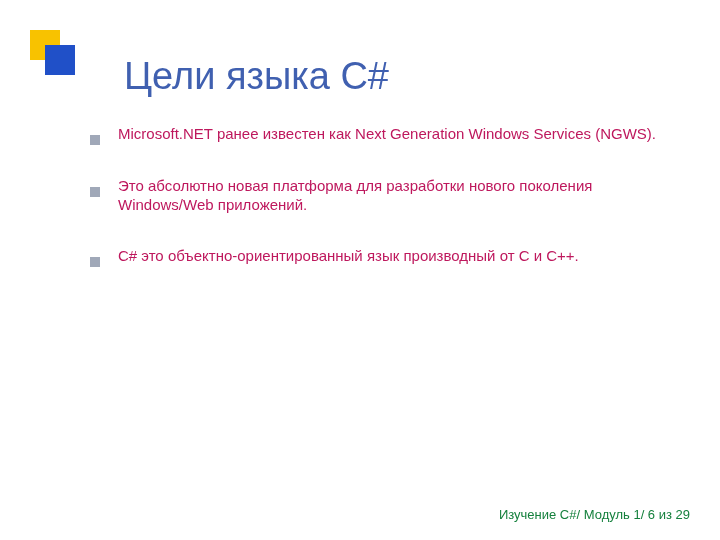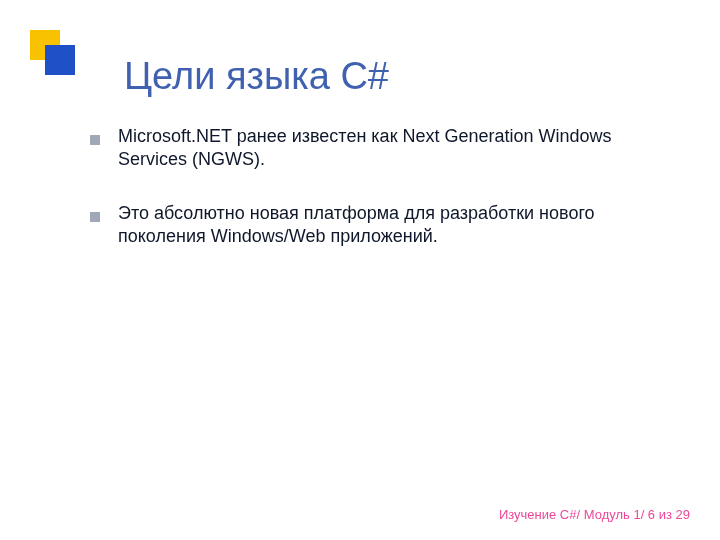--- a/index.html
+++ b/index.html
@@ -55,30 +55,30 @@
   }
   .bullet-marker {
     width: 10px;
     height: 10px;
     background: #a0a8b8;
     margin-top: 10px;
     margin-right: 18px;
     flex-shrink: 0;
   }
   .bullet-text {
-    font-size: 18px;
-    color: #0f172a;
+    font-size: 15px;
+    color: #be185d;
     line-height: 1.25;
   }
   .footer {
     position: absolute;
     bottom: 18px;
     right: 30px;
     font-size: 13px;
-    color: #ec4899;
+    color: #15803d;
   }
 </style>
 </head>
 <body>
 
 <div class="corner-decoration">
   <div class="yellow-square"></div>
   <div class="blue-square"></div>
 </div>
 
@@ -86,15 +86,19 @@
 
 <div class="content">
   <div class="bullet-item">
     <div class="bullet-marker"></div>
     <div class="bullet-text">Microsoft.NET ранее известен как Next Generation Windows Services (NGWS).</div>
   </div>
   <div class="bullet-item">
     <div class="bullet-marker"></div>
     <div class="bullet-text">Это абсолютно новая платформа для разработки нового поколения Windows/Web приложений.</div>
   </div>
+  <div class="bullet-item">
+    <div class="bullet-marker"></div>
+    <div class="bullet-text">C# это объектно-ориентированный язык производный от C и C++.</div>
+  </div>
 </div>
 
 <div class="footer">Изучение C#/ Модуль 1/ 6 из 29</div>
 
 </body></html>

